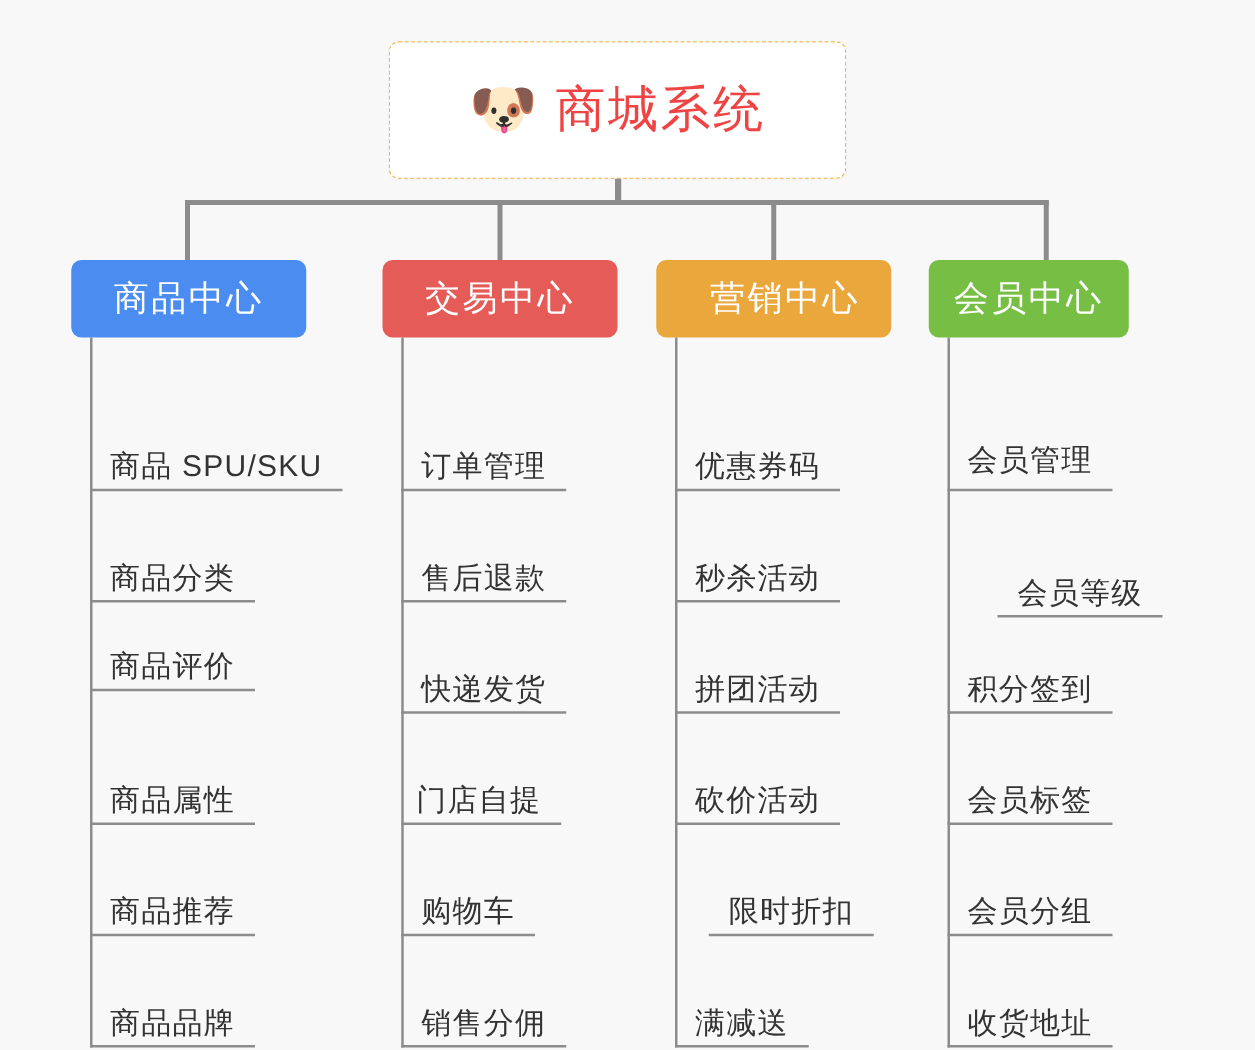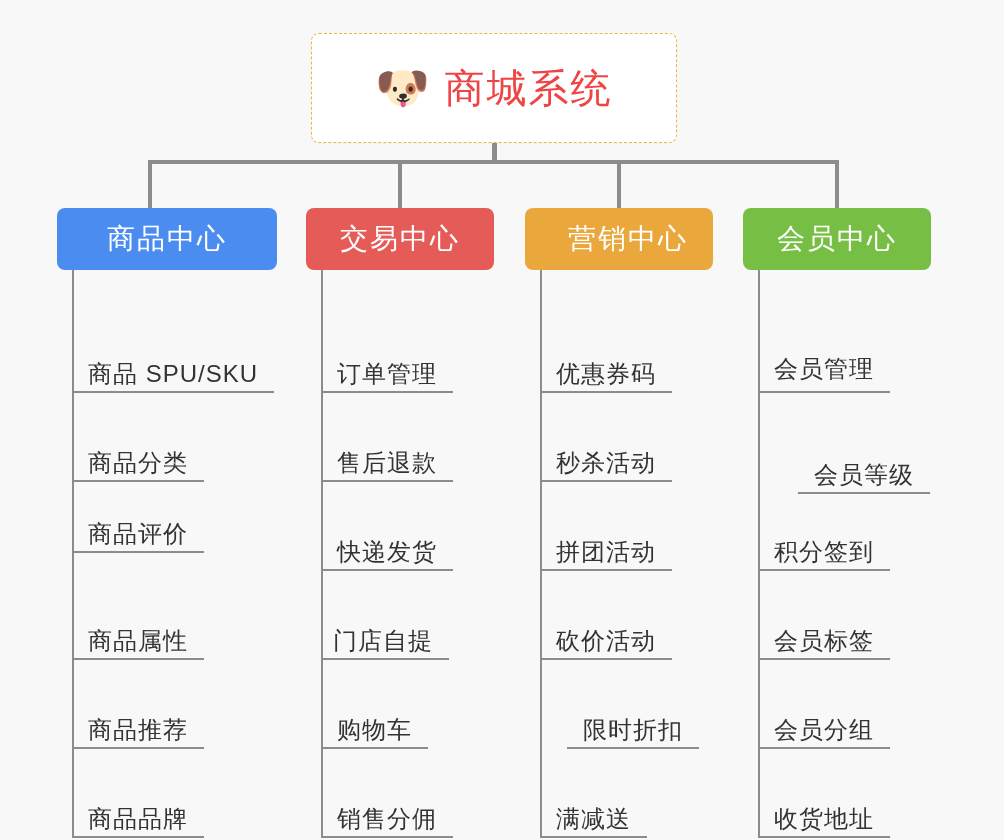--- a/index.html
+++ b/index.html
@@ -117,30 +117,30 @@
 
   <div class="conn conn-v" style="left:492px; top:143px; width:5px; height:21px;"></div>
 
   <div class="conn conn-h" style="left:150px; top:160px; width:689px; height:4px;"></div>
 
   <div class="conn conn-v" style="left:148px; top:160px; width:4px; height:48px;"></div>
   <div class="conn conn-v" style="left:398px; top:160px; width:4px; height:48px;"></div>
   <div class="conn conn-v" style="left:617px; top:160px; width:4px; height:48px;"></div>
   <div class="conn conn-v" style="left:835px; top:160px; width:4px; height:48px;"></div>
 
-  <div class="cat-node" id="cat0" style="left: 57px; top: 208px; width: 220px; background: rgb(74, 140, 240);">
+  <div class="cat-node" id="cat0" style="left: 57px; top: 208px; width: 188px; background: rgb(74, 140, 240);">
     <span>商品中心</span>
   </div>
   <div class="cat-node" id="cat1" style="left: 306px; top: 208px; width: 188px; background: rgb(229, 91, 88);">
     <span>交易中心</span>
   </div>
   <div class="cat-node" id="cat2" style="left: 525px; top: 208px; width: 188px; background: rgb(234, 167, 60); padding-left: 18px;">
     <span>营销中心</span>
   </div>
-  <div class="cat-node" id="cat3" style="left: 743px; top: 208px; width: 188px; background: rgb(118, 191, 68);">
+  <div class="cat-node" id="cat3" style="left: 743px; top: 208px; width: 160px; background: rgb(118, 191, 68);">
     <span>会员中心</span>
   </div>
 
   <div class="branch" id="branch0" style="left:72px;">
     <div class="stem" style="height: 568px;"></div>
   <div class="leaf" style="top: 79px;">
         <span class="leaf-label">商品 SPU/SKU</span>
       </div>
       <div class="leaf" style="top: 168px;">
         <span class="leaf-label">商品分类</span>

